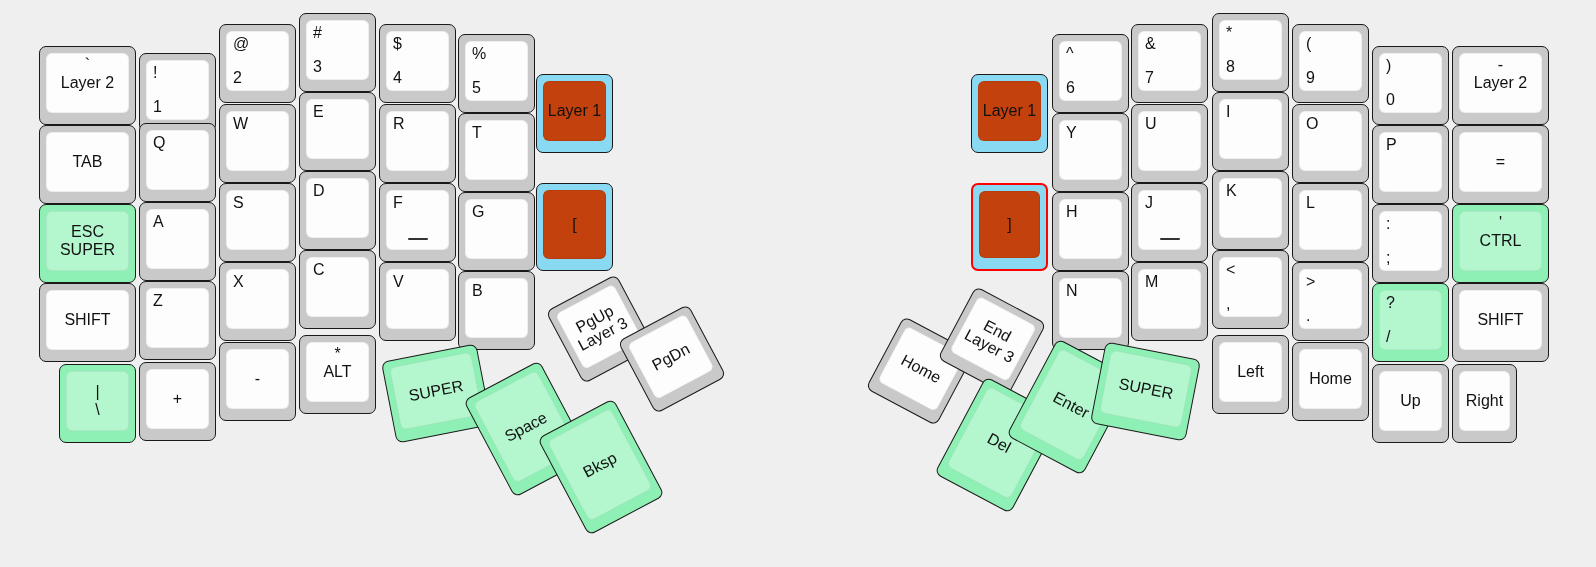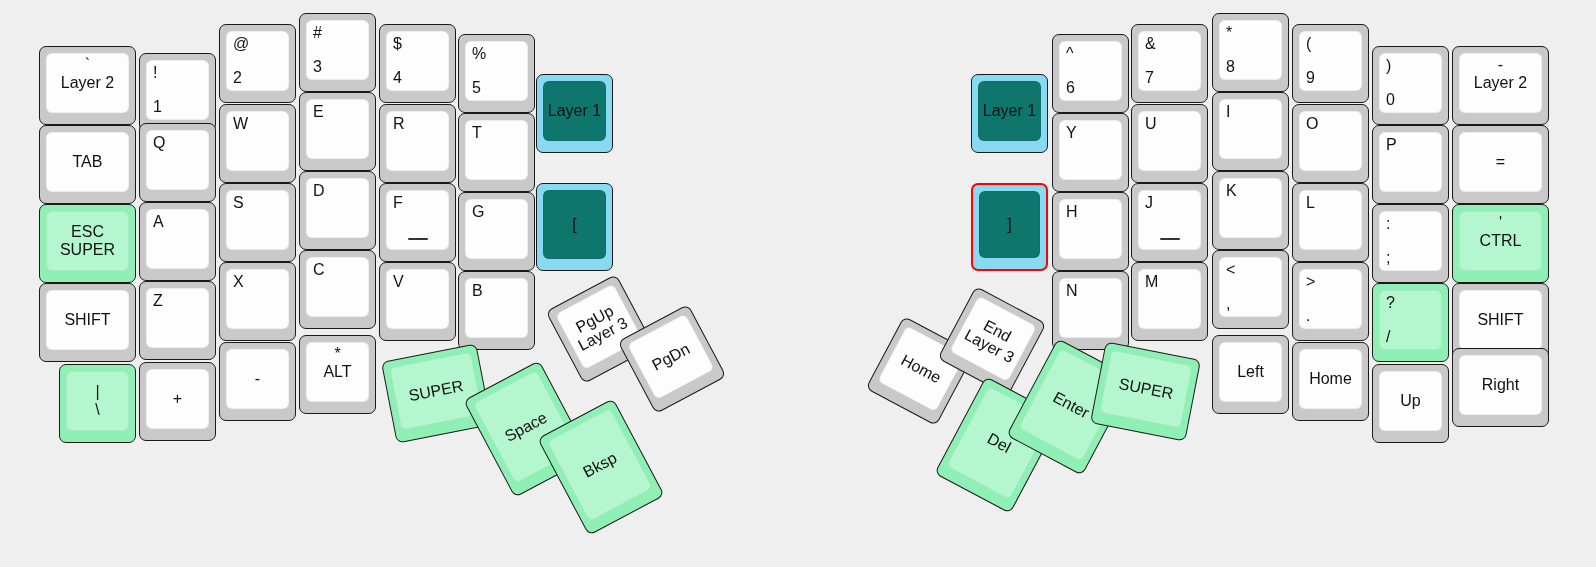--- a/index.html
+++ b/index.html
@@ -53,21 +53,21 @@
     bottom:9px; left:50%;
     transform:translateX(-50%);
     width:20px;height:2.5px;
     background:#333;
     border-radius:2px;
   }
   
   .key.green{ background:#8ef0b4; }
   .key.green .cap{ background:#b4f7cf; }
   .key.blue{ background:#8ad9f2; }
-  .key.blue .cap{ background:#0f766e; }
+  .key.blue .cap{ background:#c2410c; }
   .key.sel{ border-color:#ff0000; border-width:2px; }
 </style>
 </head>
 <body>
 
 <div id="root">
   <div id="left-half">
       <div class="key white" style="left: 39px; top: 46px; width: 97px; height: 79px;">
         <div class="cap">
           <div class="lg topc">`</div>
@@ -406,21 +406,21 @@
         <div class="cap">
           <div class="lg topc">'</div>
           <div class="lg ctr">CTRL</div>
         </div>
       </div>
       <div class="key white" style="left: 1452px; top: 283px; width: 97px; height: 79px;">
         <div class="cap">
           <div class="lg ctr">SHIFT</div>
         </div>
       </div>
-      <div class="key white" style="left: 1452px; top: 348px; width: 97px; height: 79px;">
+      <div class="key white" style="left: 1452px; top: 364px; width: 65px; height: 79px;">
         <div class="cap">
           <div class="lg ctr">Right</div>
         </div>
       </div>
       <div class="key white" style="left: 880px; top: 330px; width: 80px; height: 82px; transform: rotate(28deg);">
         <div class="cap">
           <div class="lg ctr">Home</div>
         </div>
       </div>
       <div class="key white" style="left: 952px; top: 300px; width: 80px; height: 82px; transform: rotate(28deg);">

